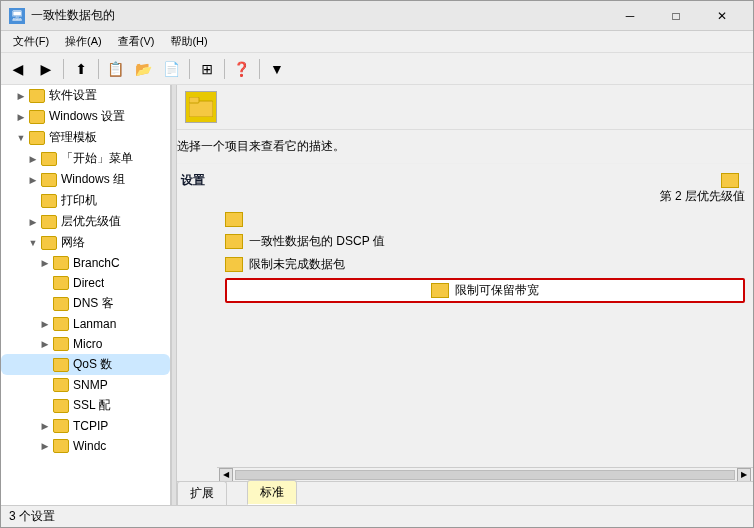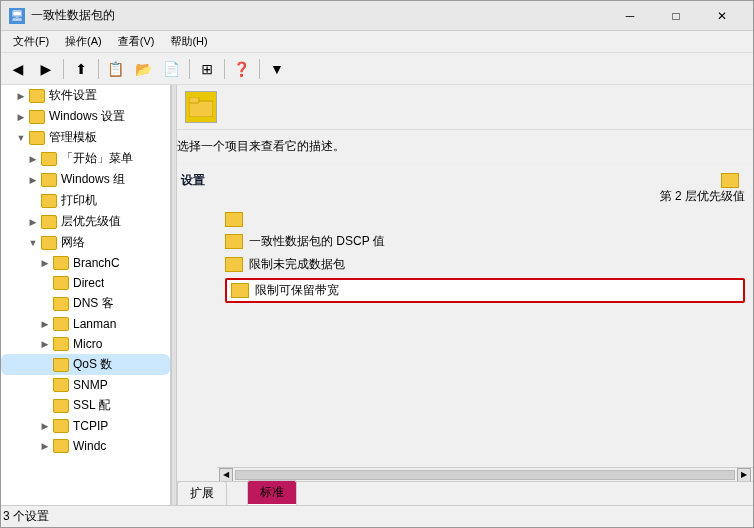--- a/index.html
+++ b/index.html
@@ -244,31 +244,31 @@
       border: 1px solid #ccc;
       border-bottom: none;
       background: #f0f0f0;
       cursor: pointer;
       font-size: 12px;
       color: #000;
       margin-right: 20px;
       border-radius: 3px 3px 0 0;
     }
     .tab.active {
-      background: #be185d;
+      background: #fef9c3;
       border-bottom: 1px solid #fff;
       z-index: 1;
     }
 
     
     .status-bar {
       height: 22px;
       display: flex;
       align-items: center;
-      padding: 0 2px;
+      padding: 0 8px;
       background: #f0f0f0;
       border-top: 1px solid #ccc;
       font-size: 12px;
       color: #000;
     }
 
     
     .settings-list::-webkit-scrollbar,
     .tree-panel::-webkit-scrollbar {
       width: 12px;
@@ -505,21 +505,21 @@
                   <span style="width: 18px; height: 15px; background: rgb(245, 200, 66); border: 1px solid rgb(200, 160, 0); margin-right: 6px; flex-shrink: 0; display: inline-block; vertical-align: middle;"></span>
                 </div>
                 <div style="display: flex; align-items: center; padding: 3px 8px; cursor: pointer; font-size: 12px; color: rgb(0, 0, 0); min-height: 22px;">
                   <span style="width: 18px; height: 15px; background: rgb(245, 200, 66); border: 1px solid rgb(200, 160, 0); margin-right: 6px; flex-shrink: 0; display: inline-block; vertical-align: middle;"></span>
                   <span>一致性数据包的 DSCP 值</span>
                 </div>
                 <div style="display: flex; align-items: center; padding: 3px 8px; cursor: pointer; font-size: 12px; color: rgb(0, 0, 0); min-height: 22px;">
                   <span style="width: 18px; height: 15px; background: rgb(245, 200, 66); border: 1px solid rgb(200, 160, 0); margin-right: 6px; flex-shrink: 0; display: inline-block; vertical-align: middle;"></span>
                   <span>限制未完成数据包</span>
                 </div>
-                <div style="display: flex; align-items: center; padding: 2px 4px; cursor: pointer; font-size: 12px; color: rgb(0, 0, 0); border: 2px solid rgb(204, 0, 0); background: rgb(255, 255, 255); margin: 2px 8px; border-radius: 2px;">
+                <div style="display: flex; align-items: center; padding: 2px 4px; cursor: pointer; font-size: 12px; color: rgb(0, 0, 0); border: 2px solid rgb(204, 0, 0); background: rgb(255, 255, 255); margin: 2px 8px; border-radius: 2px; justify-content: center;">
                   <span style="width: 18px; height: 15px; background: rgb(245, 200, 66); border: 1px solid rgb(200, 160, 0); margin-right: 6px; flex-shrink: 0; display: inline-block; vertical-align: middle;"></span>
                   <span>限制可保留带宽</span>
                 </div>
               </div>
           </div>
           <div class="h-scrollbar-area">
             <div class="small-scroll-btn">◀</div>
             <div class="scroll-track"></div>
             <div class="small-scroll-btn">▶</div>
           </div>

